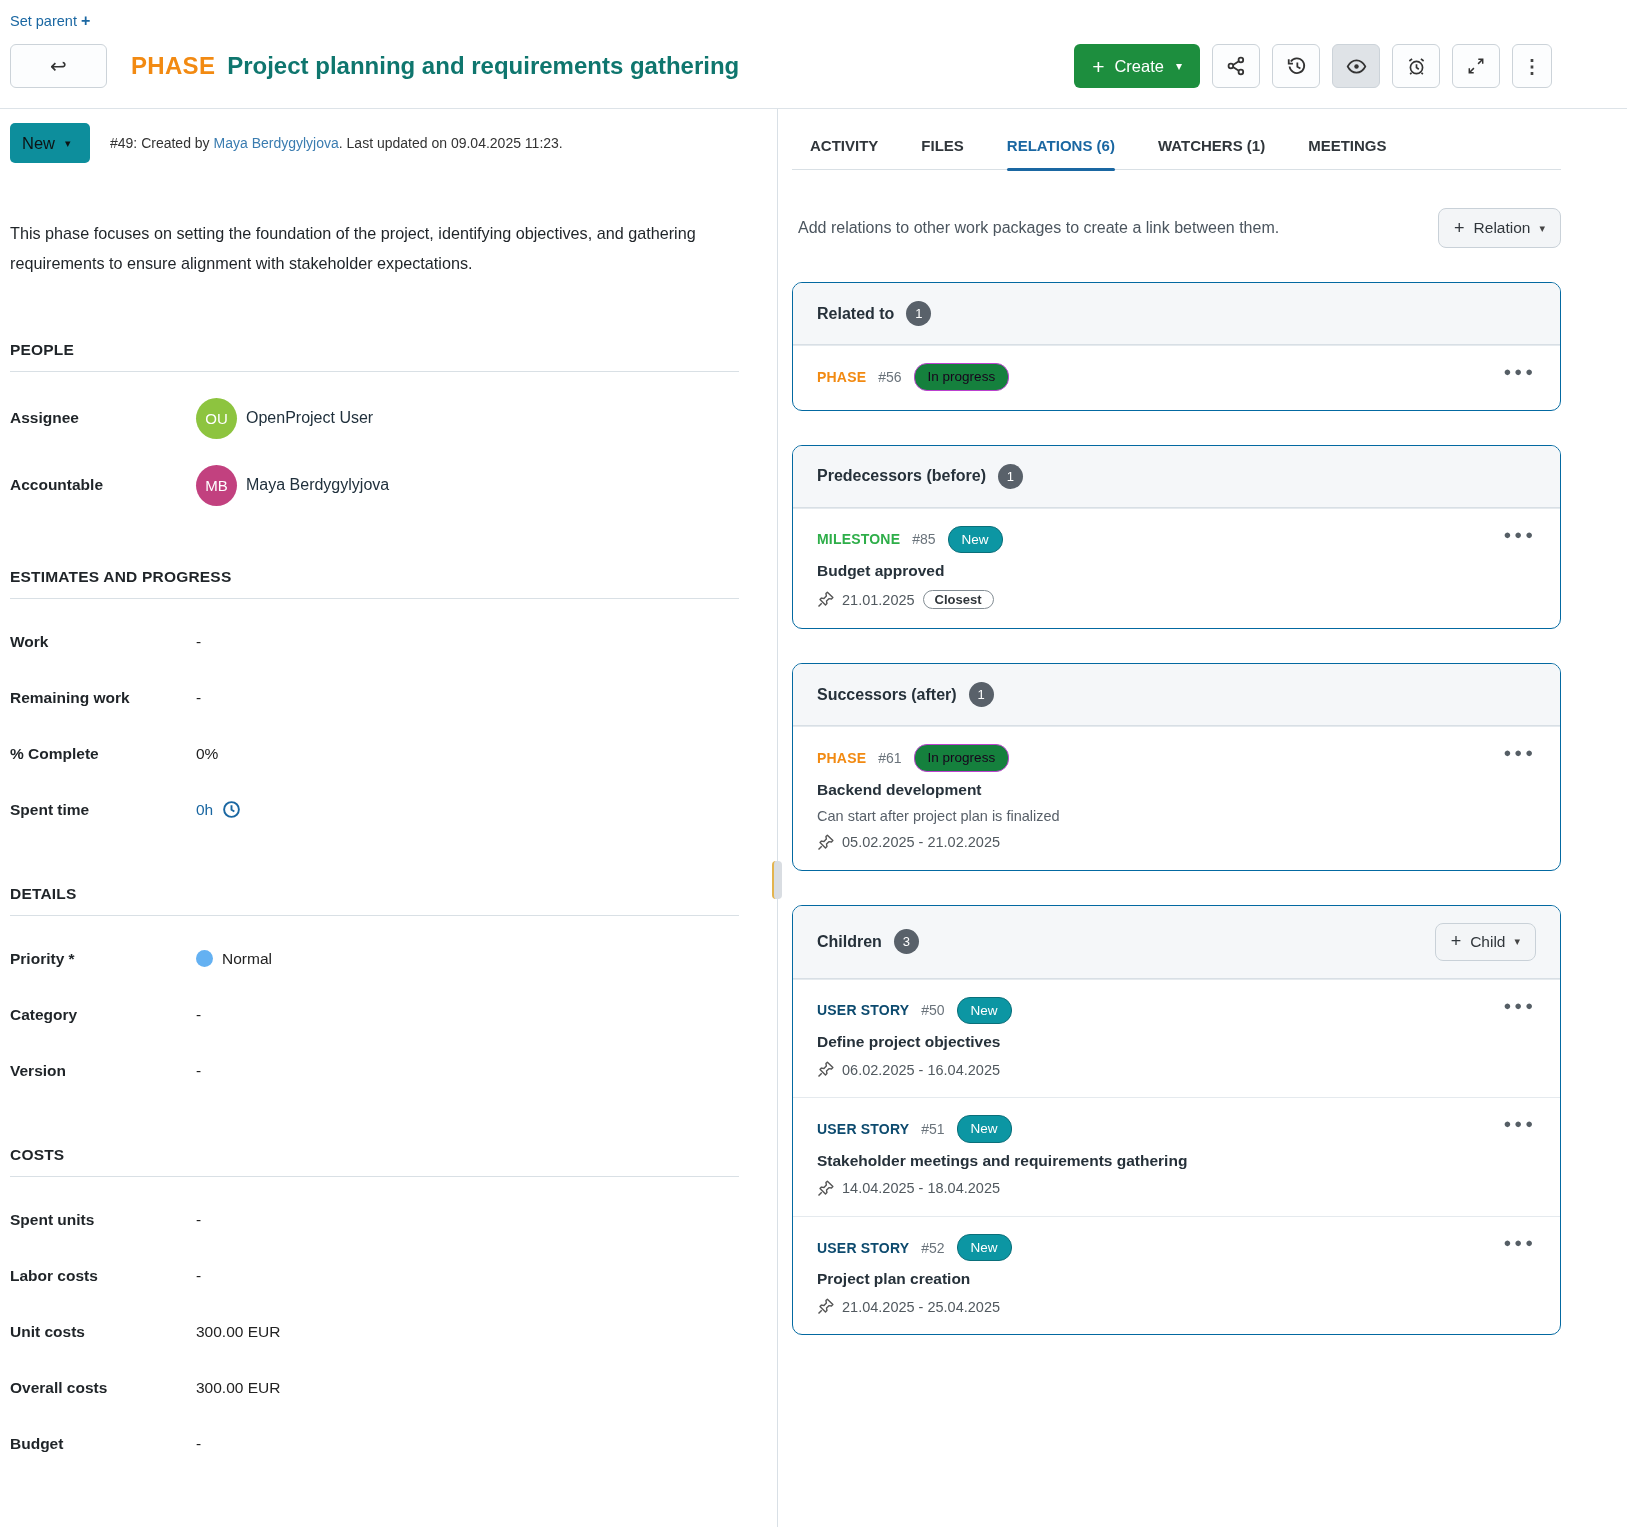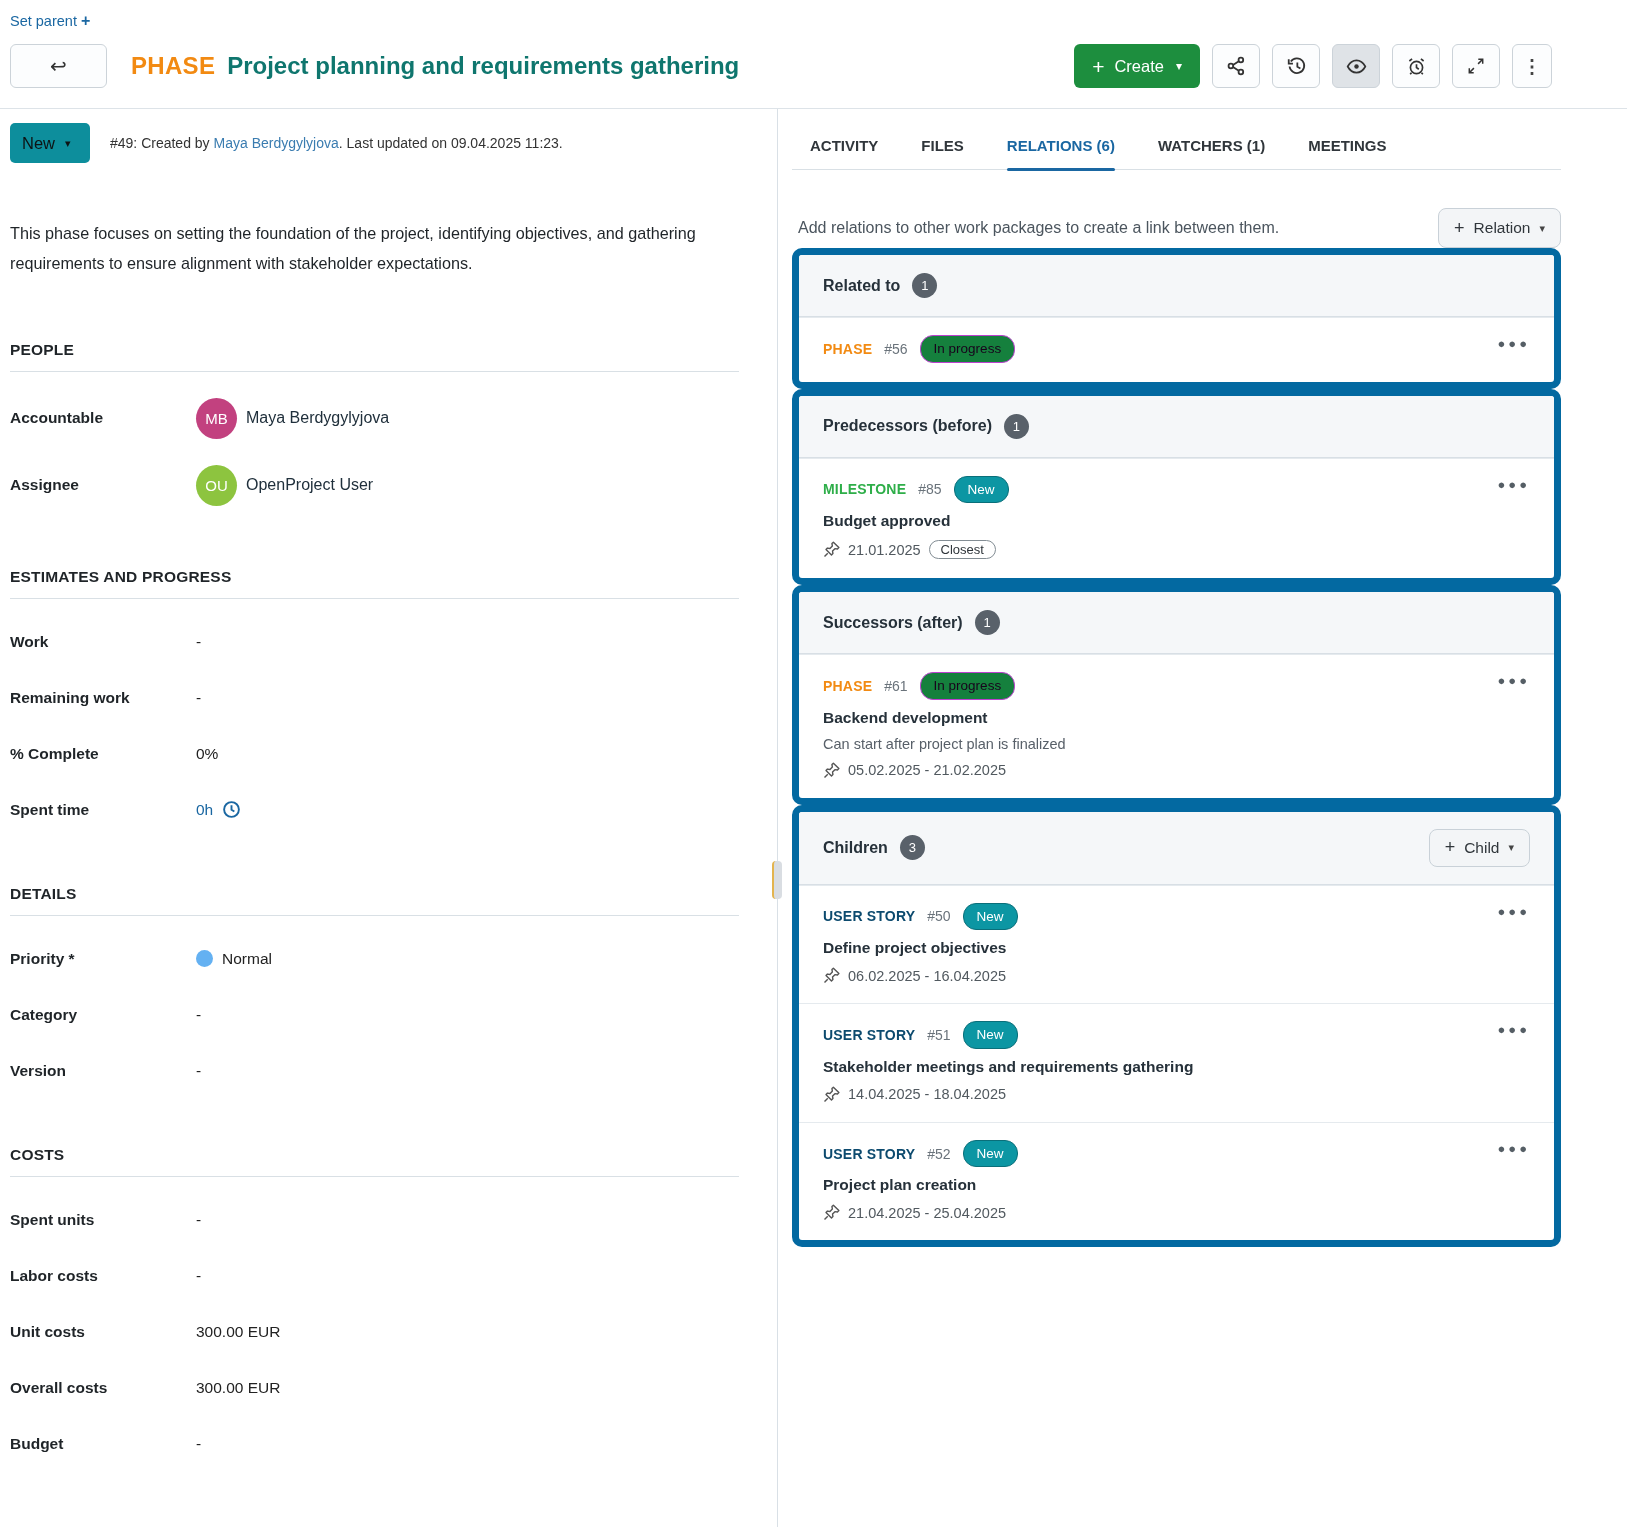--- a/index.html
+++ b/index.html
@@ -83,21 +83,21 @@
 
   .relations-intro { display:flex; align-items:center; justify-content:space-between; margin-top:38px; padding-left:6px; }
   .intro-text { font-size:16px; color:#4b555e; }
   .btn-soft {
     background:#f3f5f7; border:1px solid #c9d1d8; border-radius:8px; height:40px; padding:0 15px;
     display:flex; align-items:center; gap:9px; font-size:15.5px; color:#30363b;
   }
   .btn-soft .plus { font-size:18px; }
   .btn-soft .caret { font-size:11px; color:#444; }
 
-  .card { border:7px solid #0369a1; border-radius:10px; overflow:hidden; background:#fff; }
+  .card { border:1px solid #0369a1; border-radius:10px; margin-top:34px; overflow:hidden; background:#fff; }
   .card:first-of-type { margin-top:36px; }
   .card-header { background:#f5f7f9; border-bottom:1px solid #d8dfe5; padding:17px 24px;
     display:flex; align-items:center; gap:12px; min-height:62px; }
   .card-title { font-size:16px; font-weight:bold; color:#26313a; }
   .count { width:25px; height:25px; border-radius:50%; background:#59616a; color:#fff; font-size:13px;
     display:flex; align-items:center; justify-content:center; }
   .card-header .btn-soft { margin-left:auto; height:38px; }
 
   .rel-row { padding:17px 24px 19px 24px; position:relative; border-top:1px solid #e5eaee; }
   .rel-row:first-child { border-top:none; }
@@ -106,21 +106,21 @@
   .rel-type.phase { color:#f28a12; }
   .rel-type.milestone { color:#2eae49; }
   .rel-type.userstory { color:#0c4a6e; }
   .rel-id { font-size:14px; color:#6a737b; cursor:pointer; }
   .pill { border-radius:13px; font-size:13.5px; padding:3px 13px; line-height:1.45; }
   .pill.magenta { background:#15803d; border:1px solid #bc41cf; color:#18031c; }
   .pill.teal { background:#0c96a3; border:1px solid #0a6f7a; color:#fff; }
   .rel-title { margin-top:9px; font-size:15.5px; font-weight:bold; color:#26313a; cursor:pointer; }
   .rel-desc { margin-top:9px; font-size:14.5px; color:#586069; }
   .rel-date { margin-top:10px; font-size:14.5px; color:#51595f; display:flex; align-items:center; gap:8px; }
-  .tag-outline { border:1px solid #838d94; border-radius:12px; padding:1px 11px; font-size:13px; color:#30363b; }
+  .tag-outline { border:1px solid #838d94; border-radius:12px; padding:1px 11px; font-size:13px; color:#30363b;font-weight:bold; }
   .dots-btn { position:absolute; top:14px; right:18px; color:#555e65; font-size:13px; letter-spacing:3px; padding:4px 6px; }
 
   svg.ic { display:block; }
 </style>
 </head>
 <body>
 
 <div class="top-area">
   <a class="set-parent">
       <span>Set parent</span>
@@ -200,31 +200,31 @@
         <span>New</span>
         <span class="caret">▾</span>
       </button>
       <span class="meta"><span>#49: Created by </span><a>Maya Berdygylyjova</a><span>. Last updated on 09.04.2025 11:23.</span></span>
     </div>
 
     <p class="description">This phase focuses on setting the foundation of the project, identifying objectives, and gathering requirements to ensure alignment with stakeholder expectations.</p>
 
     <div class="section-head">PEOPLE</div>
     <div class="attr-row people-row">
+      <span class="attr-label">Assignee</span>
+      <span class="attr-value">
+        <span class="avatar green">OU</span>
+        <span class="person-name">OpenProject User</span>
+      </span>
+    </div>
+    <div class="attr-row people-row">
       <span class="attr-label">Accountable</span>
       <span class="attr-value">
         <span class="avatar pink">MB</span>
         <span class="person-name">Maya Berdygylyjova</span>
-      </span>
-    </div>
-    <div class="attr-row people-row">
-      <span class="attr-label">Assignee</span>
-      <span class="attr-value">
-        <span class="avatar green">OU</span>
-        <span class="person-name">OpenProject User</span>
       </span>
     </div>
 
     <div class="section-head">ESTIMATES AND PROGRESS</div>
     <div class="attr-row">
       <span class="attr-label">Work</span>
       <span class="attr-value">-</span>
     </div>
     <div class="attr-row">
       <span class="attr-label">Remaining work</span>

